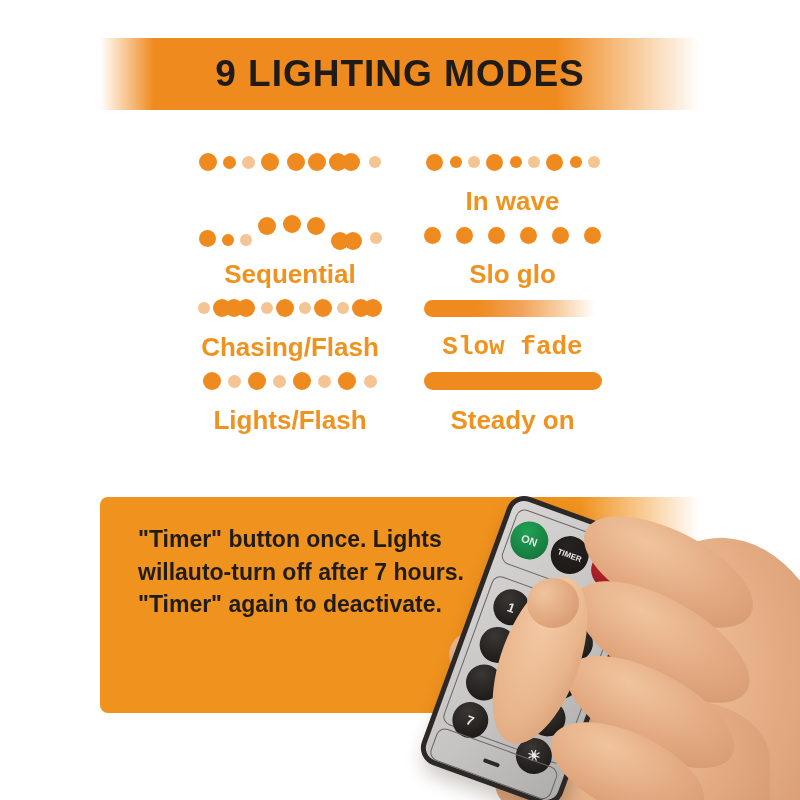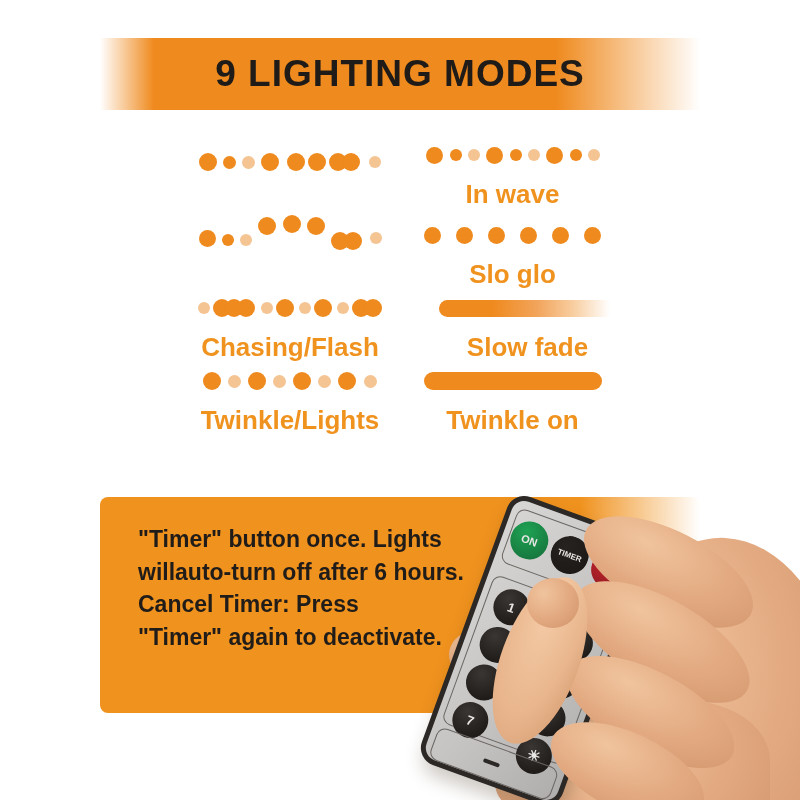--- a/index.html
+++ b/index.html
@@ -91,21 +91,21 @@
         <span class="dot" style="width: 13px; height: 13px; margin-left: 6px;"></span>
         <span class="dot light" style="width: 13px; height: 13px; margin-left: 6px;"></span>
         <span class="dot" style="width: 18px; height: 18px; margin-left: 6px;"></span>
         <span class="dot" style="width: 18px; height: 18px; margin-left: 8px;"></span>
         <span class="dot" style="width: 18px; height: 18px; margin-left: 3px;"></span>
         <span class="dot" style="width: 18px; height: 18px; margin-left: 3px;"></span>
         <span class="dot" style="width: 18px; height: 18px; margin-left: -5px;"></span>
         <span class="dot light" style="width: 12px; height: 12px; margin-left: 9px;"></span>
       </div>
     </div>
-    <div class="mode-cell" style="top: 130px; left: 405px; width: 215px; justify-content: center;">
+    <div class="mode-cell" style="top: 137px; left: 405px; width: 215px; justify-content: center;">
       <div class="dot-row">
         <span class="dot" style="width: 17px; height: 17px;"></span>
         <span class="dot" style="width: 12px; height: 12px; margin-left: 7px;"></span>
         <span class="dot light" style="width: 12px; height: 12px; margin-left: 6px;"></span>
         <span class="dot" style="width: 17px; height: 17px; margin-left: 6px;"></span>
         <span class="dot" style="width: 12px; height: 12px; margin-left: 7px;"></span>
         <span class="dot light" style="width: 12px; height: 12px; margin-left: 6px;"></span>
         <span class="dot" style="width: 17px; height: 17px; margin-left: 6px;"></span>
         <span class="dot" style="width: 12px; height: 12px; margin-left: 7px;"></span>
         <span class="dot light" style="width: 12px; height: 12px; margin-left: 6px;"></span>
@@ -117,20 +117,21 @@
         <span class="dot" style="width: 17px; height: 17px; transform: translateY(3px);"></span>
         <span class="dot" style="width: 12px; height: 12px; margin-left: 6px; transform: translateY(5px);"></span>
         <span class="dot light" style="width: 12px; height: 12px; margin-left: 6px; transform: translateY(5px);"></span>
         <span class="dot" style="width: 18px; height: 18px; margin-left: 6px; transform: translateY(-9px);"></span>
         <span class="dot" style="width: 18px; height: 18px; margin-left: 7px; transform: translateY(-11px);"></span>
         <span class="dot" style="width: 18px; height: 18px; margin-left: 6px; transform: translateY(-9px);"></span>
         <span class="dot" style="width: 18px; height: 18px; margin-left: 6px; transform: translateY(6px);"></span>
         <span class="dot" style="width: 18px; height: 18px; margin-left: -5px; transform: translateY(6px);"></span>
         <span class="dot light" style="width: 12px; height: 12px; margin-left: 8px; transform: translateY(3px);"></span>
       </div>
+      <div class="mode-label">Sequential</div>
     </div>
     <div class="mode-cell" style="top: 210px; left: 405px; width: 215px;">
       <div class="dot-row">
         <span class="dot" style="width: 17px; height: 17px;"></span>
         <span class="dot" style="width: 17px; height: 17px; margin-left: 15px;"></span>
         <span class="dot" style="width: 17px; height: 17px; margin-left: 15px;"></span>
         <span class="dot" style="width: 17px; height: 17px; margin-left: 15px;"></span>
         <span class="dot" style="width: 17px; height: 17px; margin-left: 15px;"></span>
         <span class="dot" style="width: 17px; height: 17px; margin-left: 15px;"></span>
       </div>
@@ -145,52 +146,51 @@
         <span class="dot light" style="width: 12px; height: 12px; margin-left: 6px;"></span>
         <span class="dot" style="width: 18px; height: 18px; margin-left: 3px;"></span>
         <span class="dot light" style="width: 12px; height: 12px; margin-left: 5px;"></span>
         <span class="dot" style="width: 18px; height: 18px; margin-left: 3px;"></span>
         <span class="dot light" style="width: 12px; height: 12px; margin-left: 5px;"></span>
         <span class="dot" style="width: 18px; height: 18px; margin-left: 3px;"></span>
         <span class="dot" style="width: 18px; height: 18px; margin-left: -6px;"></span>
       </div>
       <div class="mode-label">Chasing/Flash</div>
     </div>
-    <div class="mode-cell" style="top: 283px; left: 420px; width: 215px;">
+    <div class="mode-cell" style="top: 283px; left: 405px; width: 215px; font-family: Liberation Mono, monospace;">
       <div class="dot-row">
         <div class="mode-bar fade" style="width: 178px; height: 17px;"></div>
       </div>
       <div class="mode-label">Slow fade</div>
     </div>
     <div class="mode-cell" style="top: 356px; left: 180px; width: 220px;">
       <div class="dot-row">
         <span class="dot" style="width: 18px; height: 18px;"></span>
         <span class="dot light" style="width: 13px; height: 13px; margin-left: 7px;"></span>
         <span class="dot" style="width: 18px; height: 18px; margin-left: 7px;"></span>
         <span class="dot light" style="width: 13px; height: 13px; margin-left: 7px;"></span>
         <span class="dot" style="width: 18px; height: 18px; margin-left: 7px;"></span>
         <span class="dot light" style="width: 13px; height: 13px; margin-left: 7px;"></span>
         <span class="dot" style="width: 18px; height: 18px; margin-left: 7px;"></span>
         <span class="dot light" style="width: 13px; height: 13px; margin-left: 8px;"></span>
       </div>
-      <div class="mode-label">Twinkle/Lights</div>
+      <div class="mode-label">Lights/Flash</div>
     </div>
     <div class="mode-cell" style="top: 356px; left: 405px; width: 215px;">
       <div class="dot-row">
         <div class="mode-bar" style="width: 178px; height: 18px;"></div>
       </div>
-      <div class="mode-label">Twinkle on</div>
+      <div class="mode-label">Steady on</div>
     </div>
   </div>
 
 <div class="timer-box">
   <div class="timer-text">
     <div>"Timer" button once. Lights</div>
-    <div>willauto-turn off after 6 hours.</div>
-    <div>Cancel Timer: Press</div>
+    <div>willauto-turn off after 7 hours.</div>
     <div>"Timer" again to deactivate.</div>
   </div>
 </div>
 
 <div class="photo">
 
   <div class="skin" style="left:449px;top:632px;width:46px;height:46px;"></div>
   <div class="skin" style="left:440px;top:676px;width:54px;height:54px;"></div>
   <div class="skin" style="left:461px;top:721px;width:56px;height:56px;"></div>
   <div class="skin" style="left:495px;top:757px;width:52px;height:52px;"></div>

